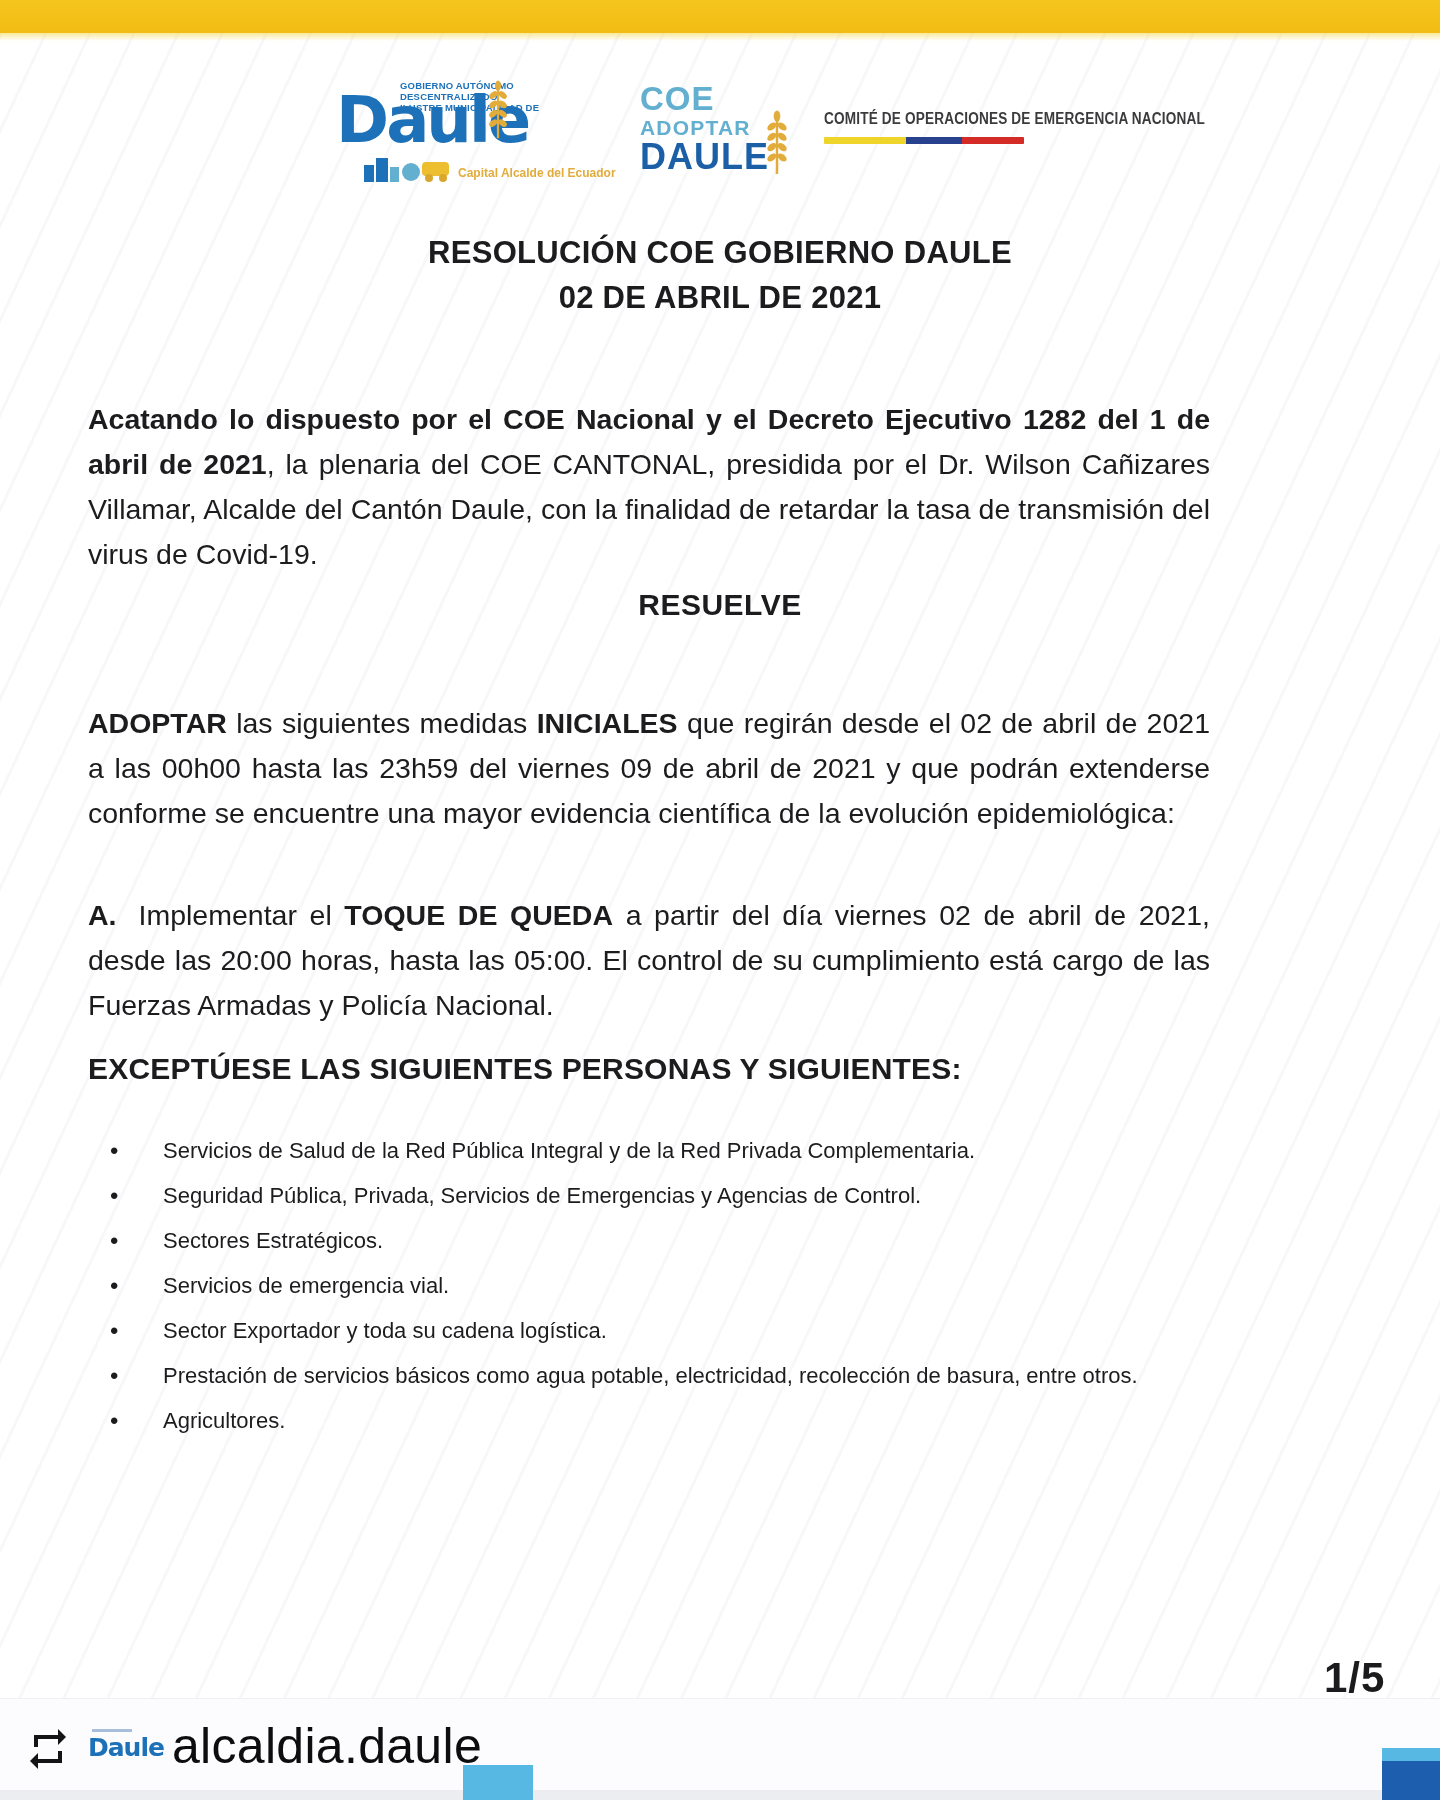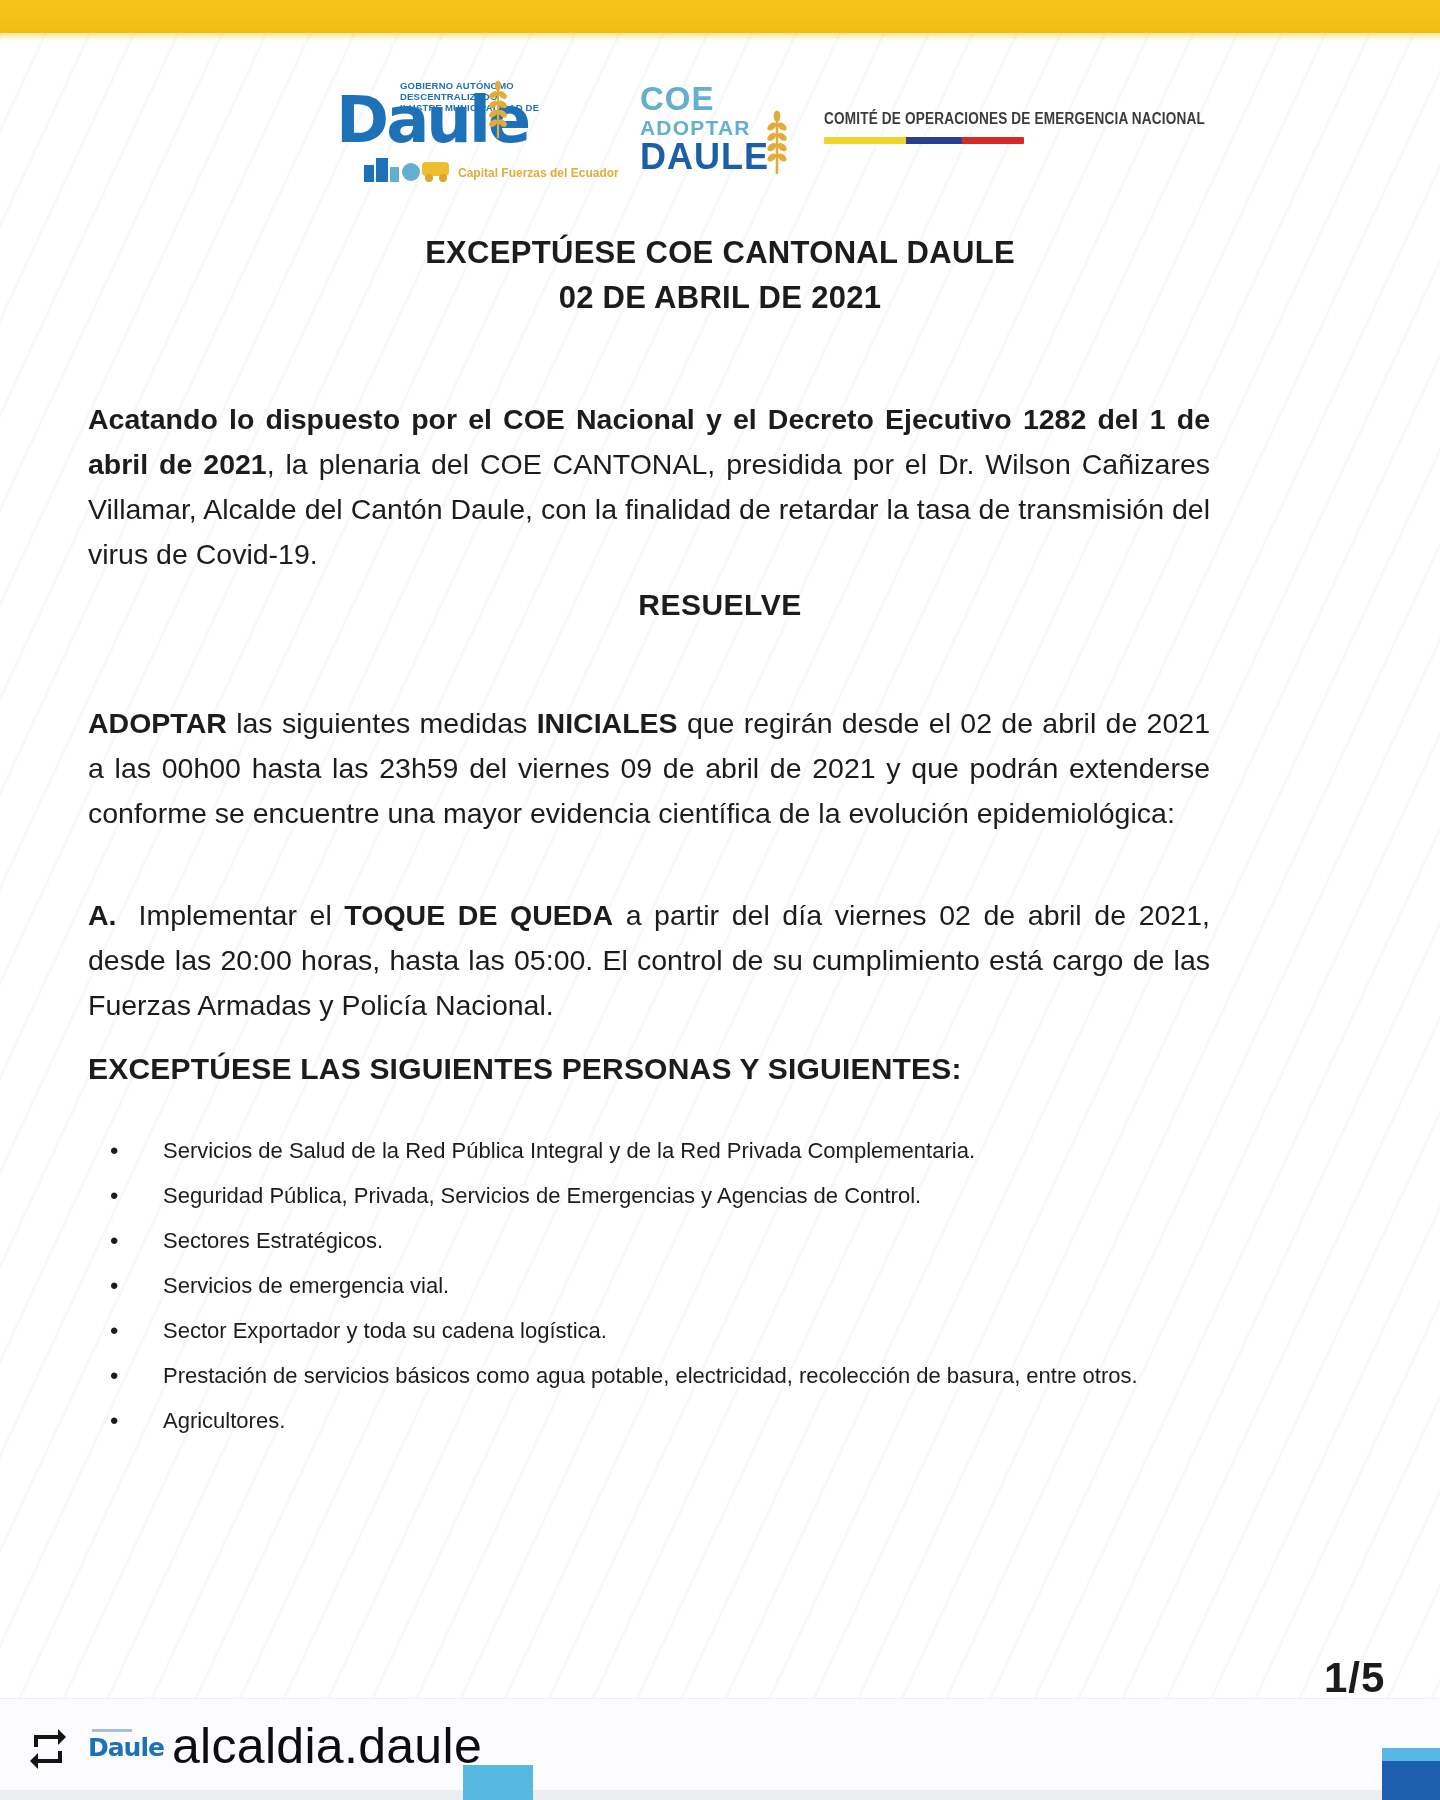--- a/index.html
+++ b/index.html
@@ -114,21 +114,21 @@
     </svg>
     <svg class="daule-city" viewBox="0 0 104 26">
       <rect x="0" y="9" width="10" height="17" fill="#1D71B8"></rect>
       <rect x="12" y="2" width="12" height="24" fill="#1D71B8"></rect>
       <rect x="26" y="11" width="9" height="15" fill="#63AFD0"></rect>
       <circle cx="47" cy="16" r="9" fill="#63AFD0"></circle>
       <rect x="58" y="6" width="27" height="14" rx="4" fill="#EDBE2F"></rect>
       <circle cx="65" cy="22" r="4" fill="#D9A72E"></circle>
       <circle cx="79" cy="22" r="4" fill="#D9A72E"></circle>
     </svg>
-    <div class="daule-tagline">Capital Fuerzas del Ecuador</div>
+    <div class="daule-tagline">Capital Alcalde del Ecuador</div>
   </div>
 
   <div class="coe-logo">
     <div class="coe1">COE</div>
     <div class="coe2">ADOPTAR</div>
     <div class="coe3">DAULE</div>
     <svg class="coe-wheat" viewBox="0 0 22 64">
       <line class="wheat-stem" x1="11" y1="2" x2="11" y2="62"></line>
       <ellipse class="wheat-fill" cx="11" cy="6" rx="3.2" ry="5.5"></ellipse>
       <ellipse class="wheat-fill" cx="6" cy="16" rx="5" ry="3.1" transform="rotate(-38 6 16)"></ellipse>
@@ -145,21 +145,21 @@
   <div class="committee">
     <div class="committee-text">COMITÉ DE OPERACIONES DE EMERGENCIA NACIONAL</div>
     <div class="flag-bar">
       <span class="fy"></span>
       <span class="fb"></span>
       <span class="fr"></span>
     </div>
   </div>
 
   <div class="doc-title">
-    <div>EXCEPTÚESE COE CANTONAL DAULE</div>
+    <div>RESOLUCIÓN COE GOBIERNO DAULE</div>
     <div>02 DE ABRIL DE 2021</div>
   </div>
 
   <p class="tb p-intro"><b>Acatando lo dispuesto por el COE Nacional y el Decreto Ejecutivo 1282 del 1 de abril de 2021</b><span>, la plenaria del COE CANTONAL, presidida por el Dr. Wilson Cañizares Villamar, Alcalde del Cantón Daule, con la finalidad de retardar la tasa de transmisión del virus de Covid-19.</span></p>
 
   <div class="h-resuelve">RESUELVE</div>
 
   <p class="tb p-adoptar"><b>ADOPTAR</b><span> las siguientes medidas </span><b>INICIALES</b><span> que regirán desde el 02 de abril de 2021 a las 00h00 hasta las 23h59 del viernes 09 de abril de 2021 y que podrán extenderse conforme se encuentre una mayor evidencia científica de la evolución epidemiológica:</span></p>
 
   <p class="tb p-item-a"><b class="label-a">A.</b><span>Implementar el </span><b>TOQUE DE QUEDA</b><span> a partir del día viernes 02 de abril de 2021, desde las 20:00 horas, hasta las 05:00. El control de su cumplimiento está cargo de las Fuerzas Armadas y Policía Nacional.</span></p>

